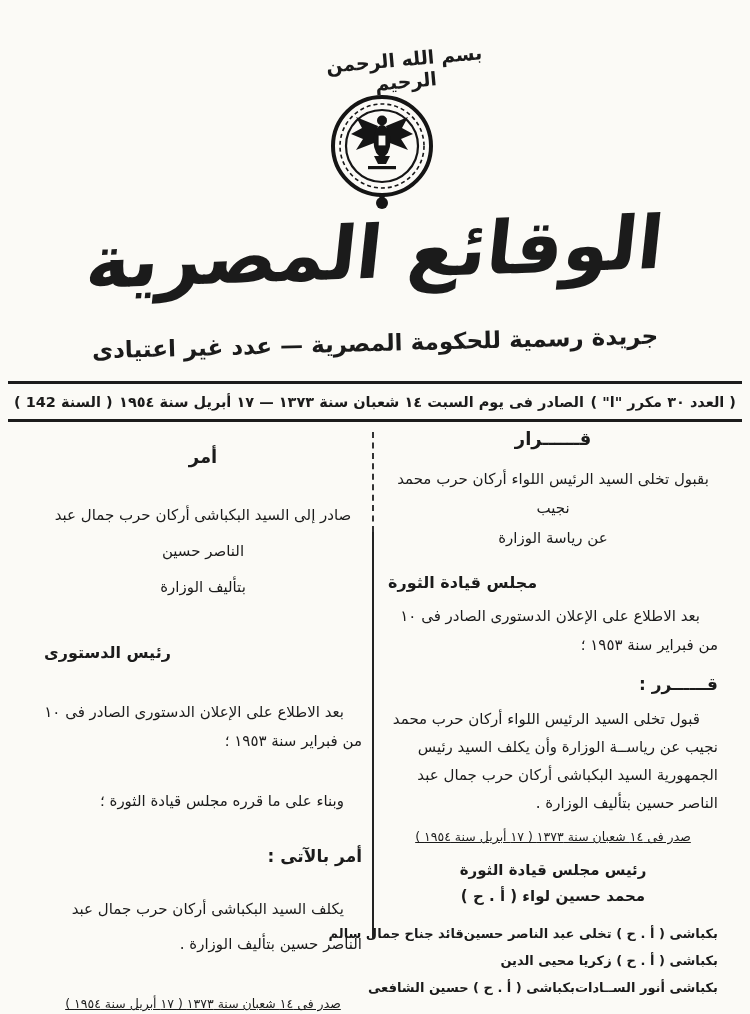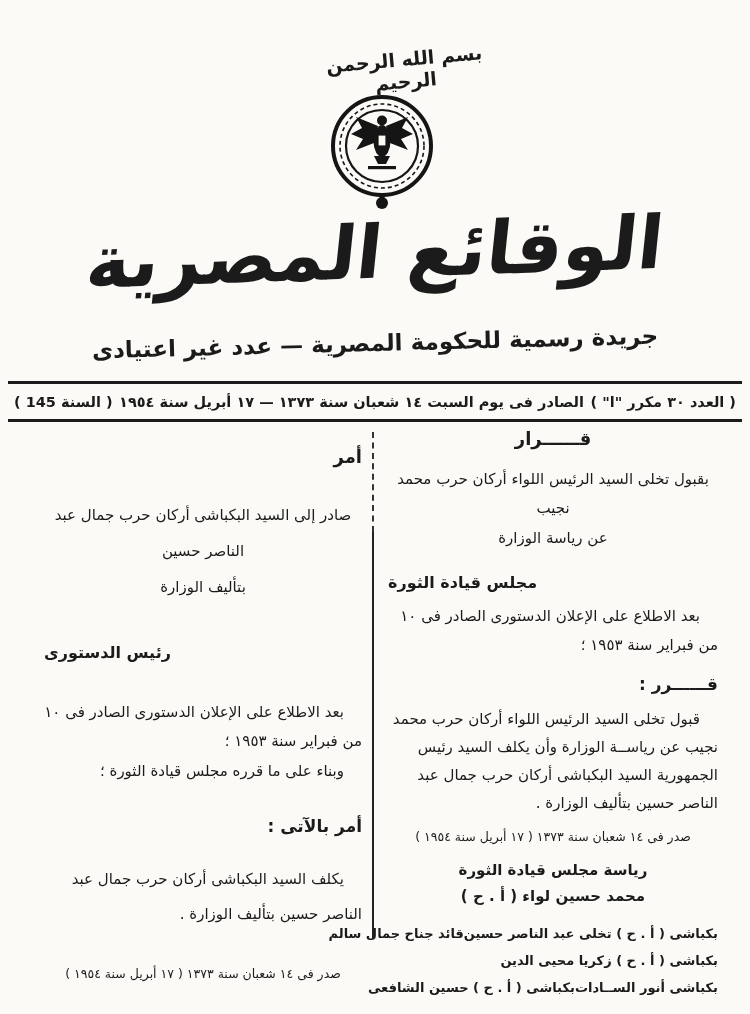--- a/index.html
+++ b/index.html
@@ -45,21 +45,21 @@
   .col{font-size:15px;}
   .col-right{top:422px;left:388px;width:330px;}
   .col-left{top:438px;left:44px;width:318px;}
 
   .h1{font-size:18px;font-weight:bold;text-align:center;}
   .subhead{text-align:center;line-height:1.95;margin-top:16px;}
   .authority{font-weight:bold;font-size:16px;text-align:left;}
   .para{line-height:1.95;}
   .indent{text-indent:18px;}
   .label-center{font-weight:bold;font-size:17px;text-align:right;}
-  .issued{font-size:12.5px;text-align:center;}
+  .issued{font-size:12.5px;text-align:center;text-decoration:underline;}
   .sig-title{font-weight:bold;font-size:15px;text-align:center;line-height:1.7;}
   .sig-row{
     display:flex;justify-content:space-between;align-items:baseline;
     font-size:13px;font-weight:bold;line-height:2.05;white-space:nowrap;
   }
 </style>
 </head>
 <body>
 
 <div class="page">
@@ -88,65 +88,65 @@
     </svg>
   </div>
 
   <div class="abs gazette-title ar">الوقائع المصرية</div>
   <div class="abs gazette-subtitle ar">جريدة رسمية للحكومة المصرية — عدد غير اعتيادى</div>
 
   <div class="abs rule rule-top"></div>
   <div class="abs masthead ar">
     <span>( العدد ٣٠ مكرر "ا" )</span>
     <span>الصادر فى يوم السبت ١٤ شعبان سنة ١٣٧٣ — ١٧ أبريل سنة ١٩٥٤</span>
-    <span>( السنة 145 )</span>
+    <span>( السنة 142 )</span>
   </div>
   <div class="abs rule rule-bottom"></div>
 
   <div class="abs divider-dashed"></div>
   <div class="abs divider-solid"></div>
 
   <div class="abs col col-right ar">
     <div class="h1" style="margin-top:6px;">قــــــرار</div>
     <div class="subhead">
       <span>بقبول تخلى السيد الرئيس اللواء أركان حرب محمد نجيب</span><br>
       <span>عن رياسة الوزارة</span>
     </div>
     <div class="authority" style="margin-top:20px;">مجلس قيادة الثورة</div>
     <div class="para indent" style="margin-top:10px;">بعد الاطلاع على الإعلان الدستورى الصادر فى ١٠ من فبراير سنة ١٩٥٣ ؛</div>
     <div class="label-center" style="margin-top:14px;">قــــــرر :</div>
     <div class="para indent" style="margin-top:12px;line-height:1.85;">قبول تخلى السيد الرئيس اللواء أركان حرب محمد نجيب عن رياســة الوزارة وأن يكلف السيد رئيس الجمهورية السيد البكباشى أركان حرب جمال عبد الناصر حسين بتأليف الوزارة .</div>
     <div class="issued" style="margin-top:12px;">صدر فى ١٤ شعبان سنة ١٣٧٣ ( ١٧ أبريل سنة ١٩٥٤ )</div>
-    <div class="sig-title" style="margin-top:14px;">رياسة مجلس قيادة الثورة</div>
+    <div class="sig-title" style="margin-top:14px;">رئيس مجلس قيادة الثورة</div>
     <div class="sig-title">محمد حسين لواء ( أ . ح )</div>
 
     <div style="margin-top:12px;">
       <div class="sig-row">
         <span>بكباشى ( أ . ح ) تخلى عبد الناصر حسين</span>
         <span>قائد جناح جمال سالم</span>
       </div>
       <div class="sig-row">
         <span>بكباشى ( أ . ح ) زكريا محيى الدين</span>
       </div>
       <div class="sig-row">
         <span>بكباشى أنور الســادات</span>
         <span>بكباشى ( أ . ح ) حسين الشافعى</span>
       </div>
 
     </div>
   </div>
 
   <div class="abs col col-left ar">
-    <div class="h1" style="margin-top:8px;text-align:right;">أمر</div>
+    <div class="h1" style="margin-top:8px;">أمر</div>
     <div class="subhead" style="margin-top:30px;line-height:2.4;">
       <span>صادر إلى السيد البكباشى أركان حرب جمال عبد الناصر حسين</span><br>
       <span>بتأليف الوزارة</span>
     </div>
     <div class="authority" style="margin-top:38px;">رئيس الدستورى</div>
     <div class="para indent" style="margin-top:36px;">بعد الاطلاع على الإعلان الدستورى الصادر فى ١٠ من فبراير سنة ١٩٥٣ ؛</div>
-    <div class="para indent" style="">وبناء على ما قرره مجلس قيادة الثورة ؛</div>
+    <div class="para indent" style="margin-top:30px;">وبناء على ما قرره مجلس قيادة الثورة ؛</div>
     <div class="label-center" style="margin-top:30px;">أمر بالآتى :</div>
     <div class="para indent" style="margin-top:26px;line-height:2.35;">يكلف السيد البكباشى أركان حرب جمال عبد الناصر حسين بتأليف الوزارة .</div>
     <div class="issued" style="margin-top:34px;">صدر فى ١٤ شعبان سنة ١٣٧٣ ( ١٧ أبريل سنة ١٩٥٤ )</div>
 
   </div>
 
 </div>
 
 </body></html>

